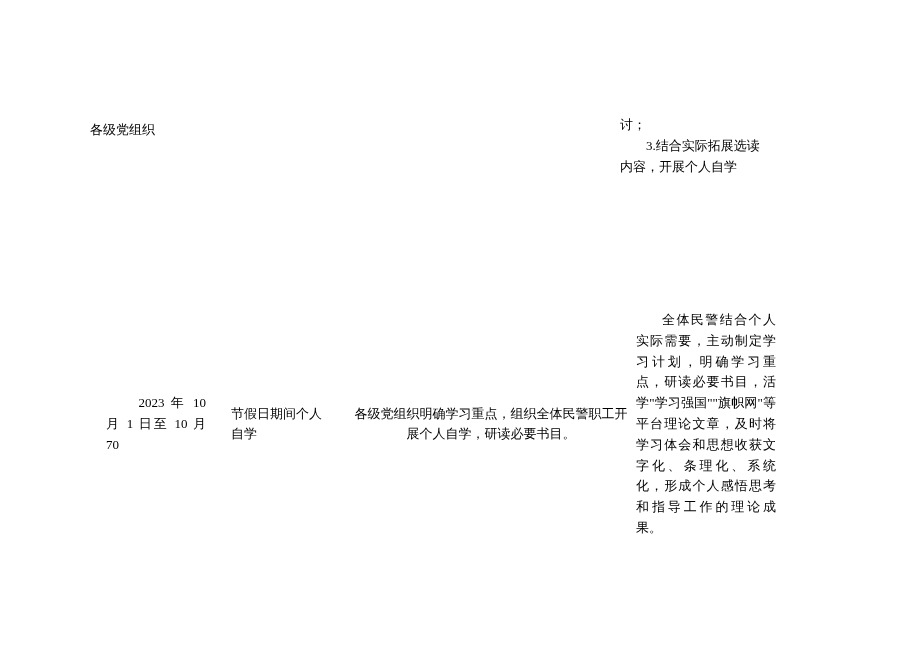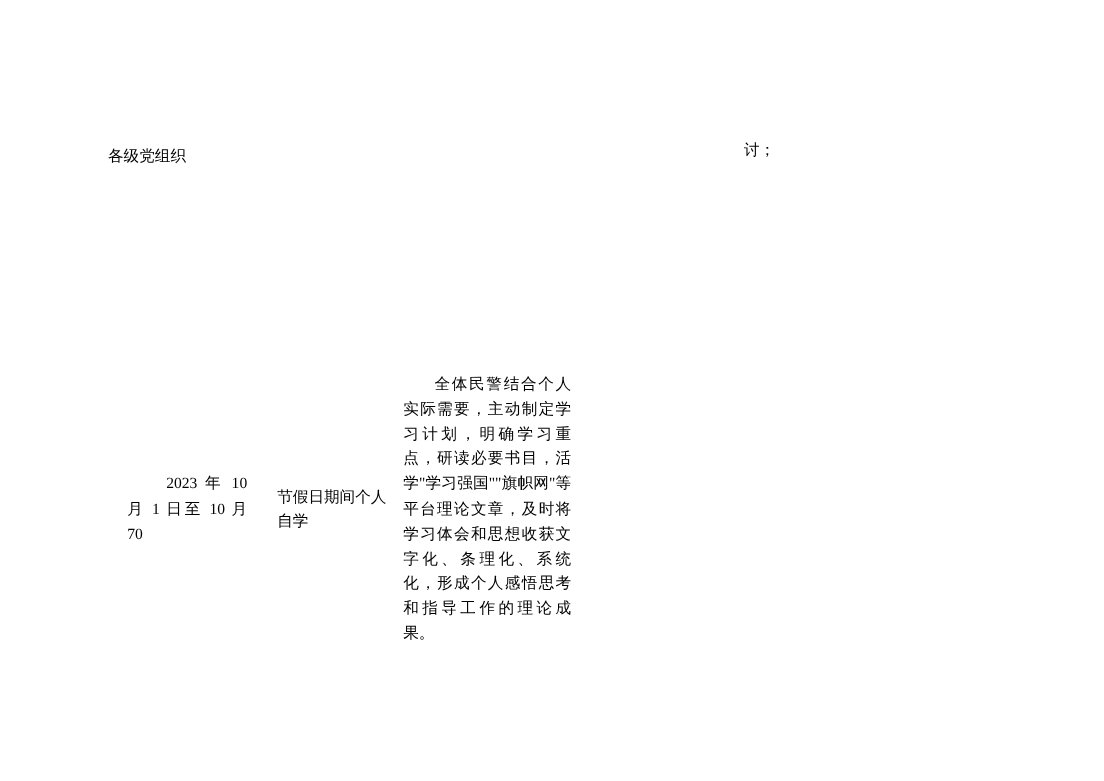--- a/index.html
+++ b/index.html
@@ -65,19 +65,21 @@
   </style>
 </head>
 <body>
 
 <div class="header-text">
   <span>各级党组织</span>
 </div>
 
 <div class="top-right-block">
   <div>讨；</div>
+  <div class="top-right-item3">3.结合实际拓展选读内容，开展个人自学</div>
 </div>
 
 <div class="row">
   <div class="col-date">2023 年 10 月 1 日至 10 月 70</div>
   <div class="col-period">节假日期间个人自学</div>
+  <div class="col-content">各级党组织明确学习重点，组织全体民警职工开展个人自学，研读必要书目。</div>
   <div class="col-detail">全体民警结合个人实际需要，主动制定学习计划，明确学习重点，研读必要书目，活学"学习强国""旗帜网"等平台理论文章，及时将学习体会和思想收获文字化、条理化、系统化，形成个人感悟思考和指导工作的理论成果。</div>
 </div>
 
 </body></html>

